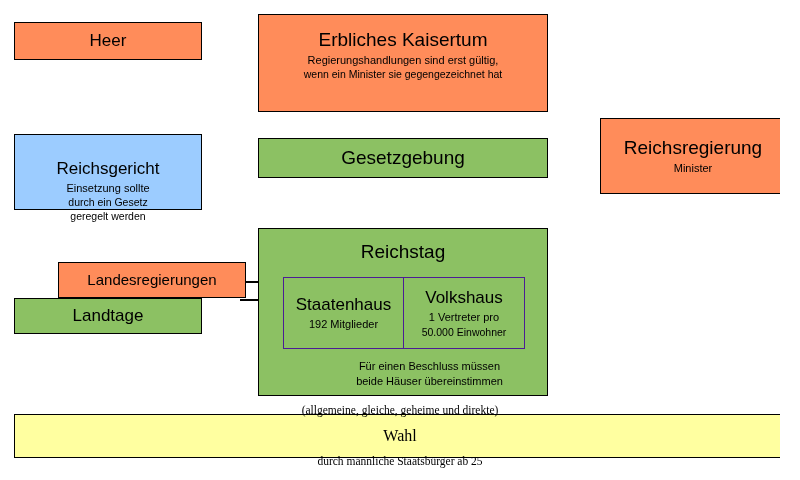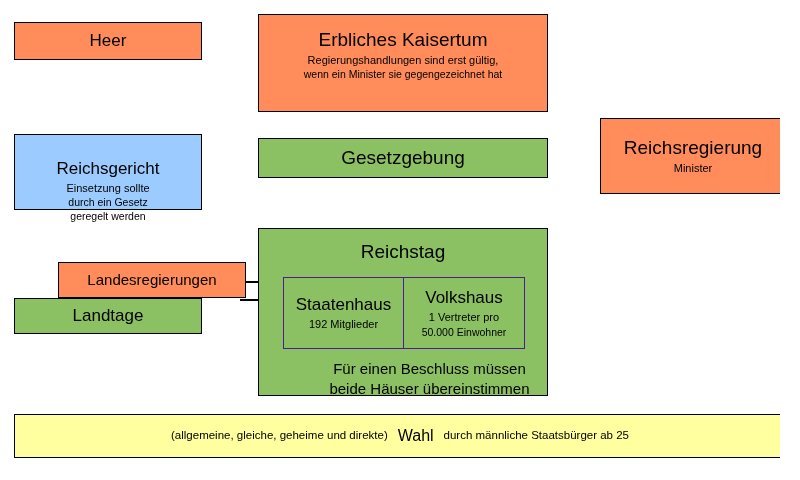--- a/index.html
+++ b/index.html
@@ -82,34 +82,34 @@
     flex-direction: column;
     align-items: center;
     justify-content: center;
     text-align: center;
     background: #8cc163;
   }
   #chamber-volkshaus { border-left: 0; }
   #reichstag-note {
     position: absolute;
     left: 16px; right: 0; top: 130px;
-    font-size: 15px;
+    font-size: 11px;
     line-height: 1.35;
     padding-left: 37px;
   }
 
   
   #box-reichsregierung {
     left: 600px; top: 118px; width: 186px; height: 76px;
   }
 
   
   #box-wahl {
     left: 14px; top: 414px; width: 772px; height: 44px;
-    flex-direction: row; gap: 10px;
+    flex-direction: column; gap: 10px; font-family: Liberation Serif, serif;
   }
   #wahl-pre, #wahl-post { font-size: 11.5px; }
   #wahl-main { font-size: 16px; }
 
   svg.connectors {
     position: absolute;
     left: 0; top: 0;
     width: 800px; height: 480px;
     pointer-events: none;
   }

